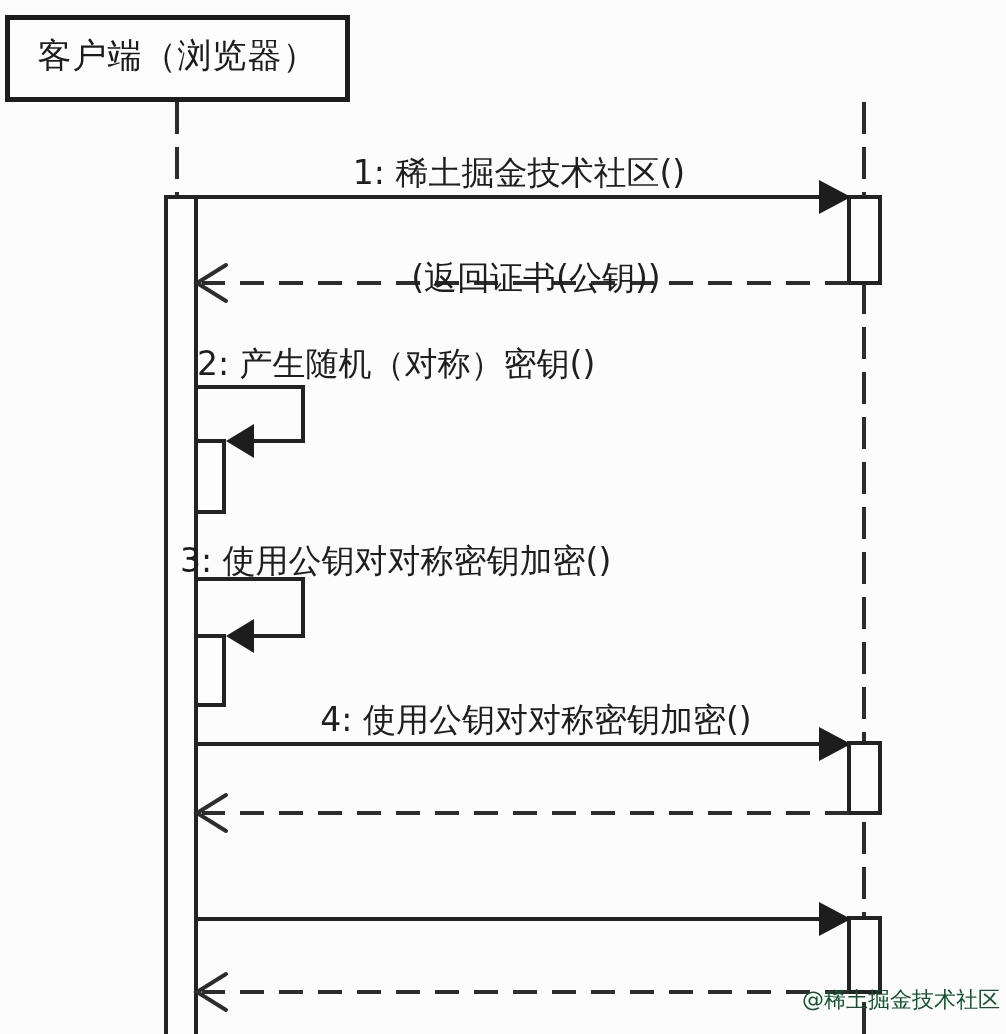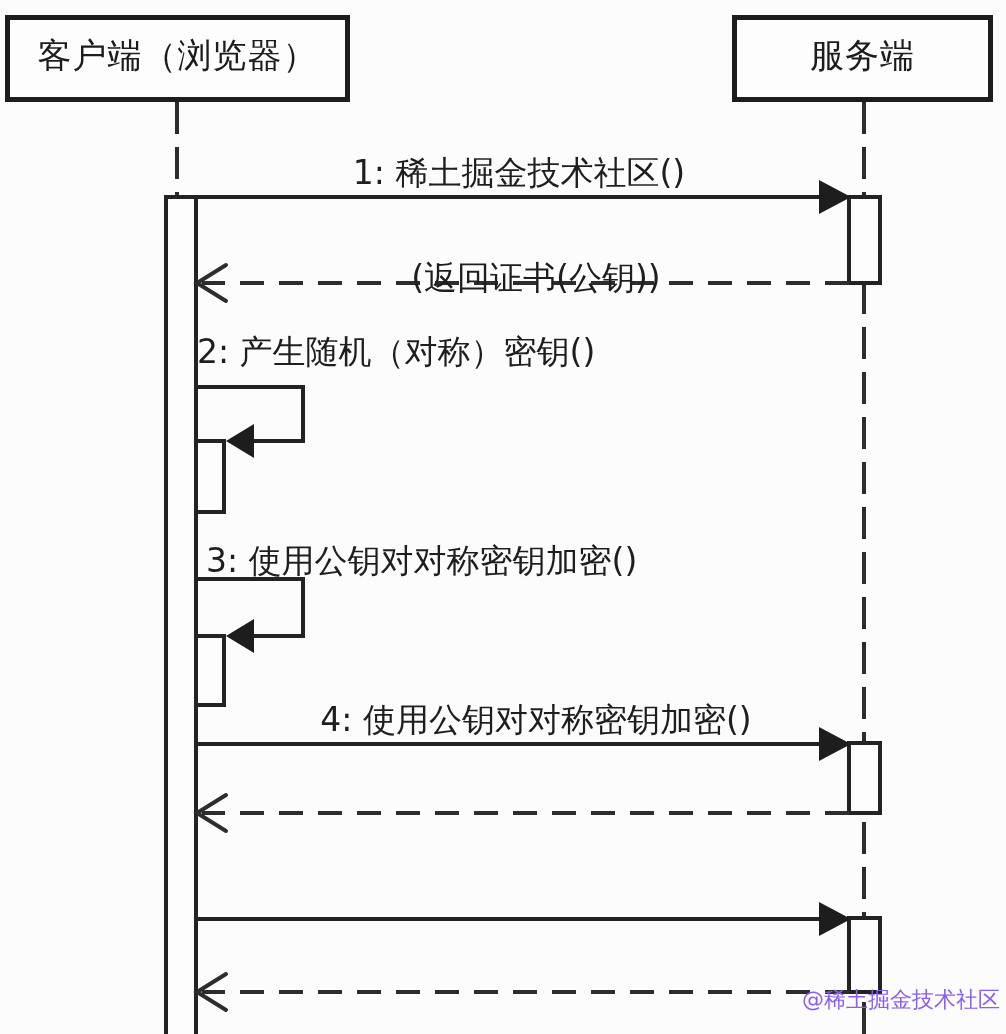--- a/index.html
+++ b/index.html
@@ -26,21 +26,21 @@
     font-size:34px; white-space:nowrap; letter-spacing:1px;
     border-bottom:3px solid #1d1d1d; padding:0 4px 18px 4px;margin-top:16px;
   }
   .msg-label {
     position:absolute; font-size:33px; white-space:nowrap; color:#1e1e1e;
     line-height:1.2;
   }
   .centered { text-align:center; }
   .watermark {
     position:absolute; right:6px; top:985px;
-    font-size:22px; color:#8b5cf6; white-space:nowrap;
+    font-size:22px; color:#14532d; white-space:nowrap;
   }
 </style>
 </head>
 <body>
 
 <div class="canvas">
 
   <svg class="layer">
 
     <line class="lifeline" x1="177" y1="102" x2="177" y2="199"></line>
@@ -75,30 +75,27 @@
     <polygon class="arrow-filled" points="851,919 819,902 819,936"></polygon>
 
     <line class="ret-line" x1="849" y1="992" x2="202" y2="992"></line>
     <polyline class="arrow-open" points="226,974 197,992 226,1010"></polyline>
   </svg>
 
   <div class="actor-box" style="left:5px; top:15px; width:345px; height:87px;">
     <span class="actor-label">客户端（浏览器）</span>
   </div>
 
-  <div class="actor-box" style="left:732px; top:15px; width:261px; height:87px;">
-    <span class="actor-label">服务端</span>
-  </div>
 
   <div class="msg-label centered" style="left:196px; top:153px; width:646px;">1: 稀土掘金技术社区()</div>
 
   <div class="msg-label centered" style="left:196px; top:258px; width:680px;">(返回证书(公钥))</div>
 
-  <div class="msg-label" style="left:197px; top:332px;">2: 产生随机（对称）密钥()</div>
+  <div class="msg-label" style="left:197px; top:344px;">2: 产生随机（对称）密钥()</div>
 
-  <div class="msg-label" style="left:206px; top:541px;">3: 使用公钥对对称密钥加密()</div>
+  <div class="msg-label" style="left:180px; top:541px;">3: 使用公钥对对称密钥加密()</div>
 
   <div class="msg-label centered" style="left:196px; top:700px; width:680px;">4: 使用公钥对对称密钥加密()</div>
 
 
   <div class="watermark">@稀土掘金技术社区</div>
 
 </div>
 
 </body></html>

